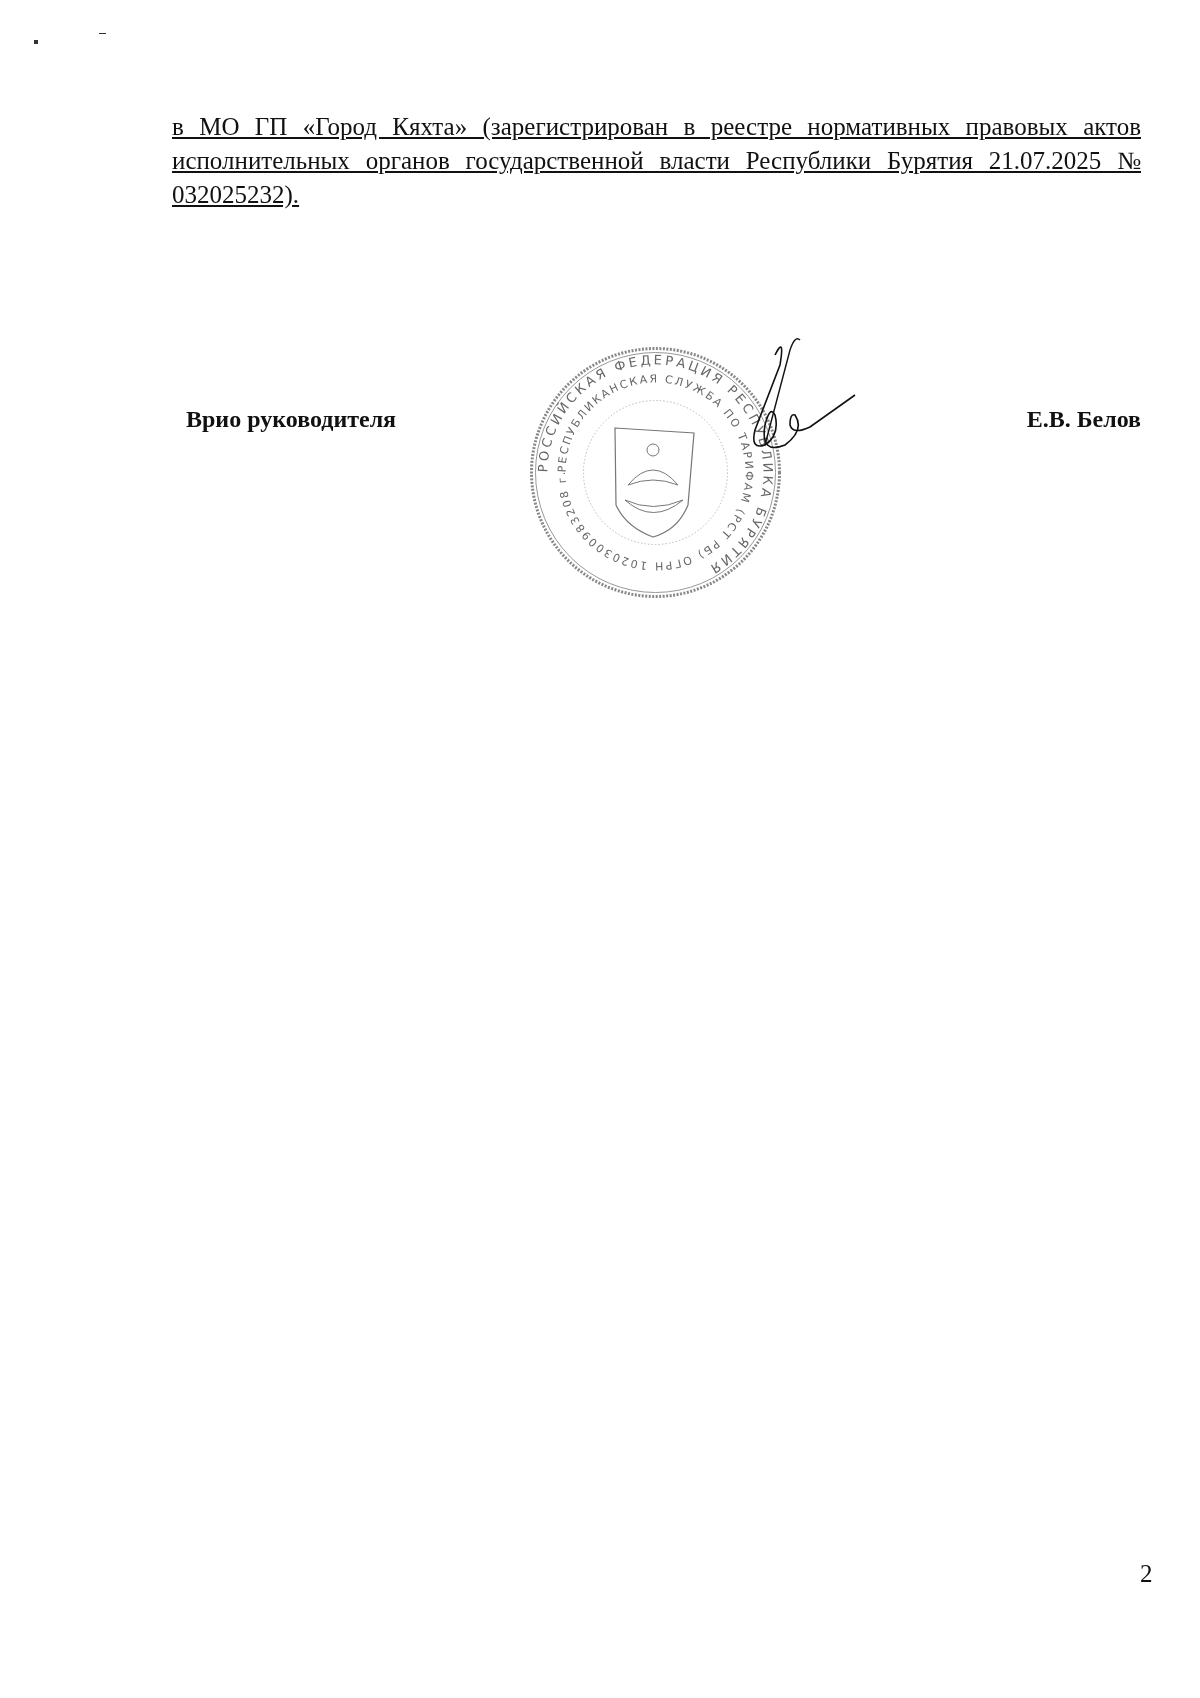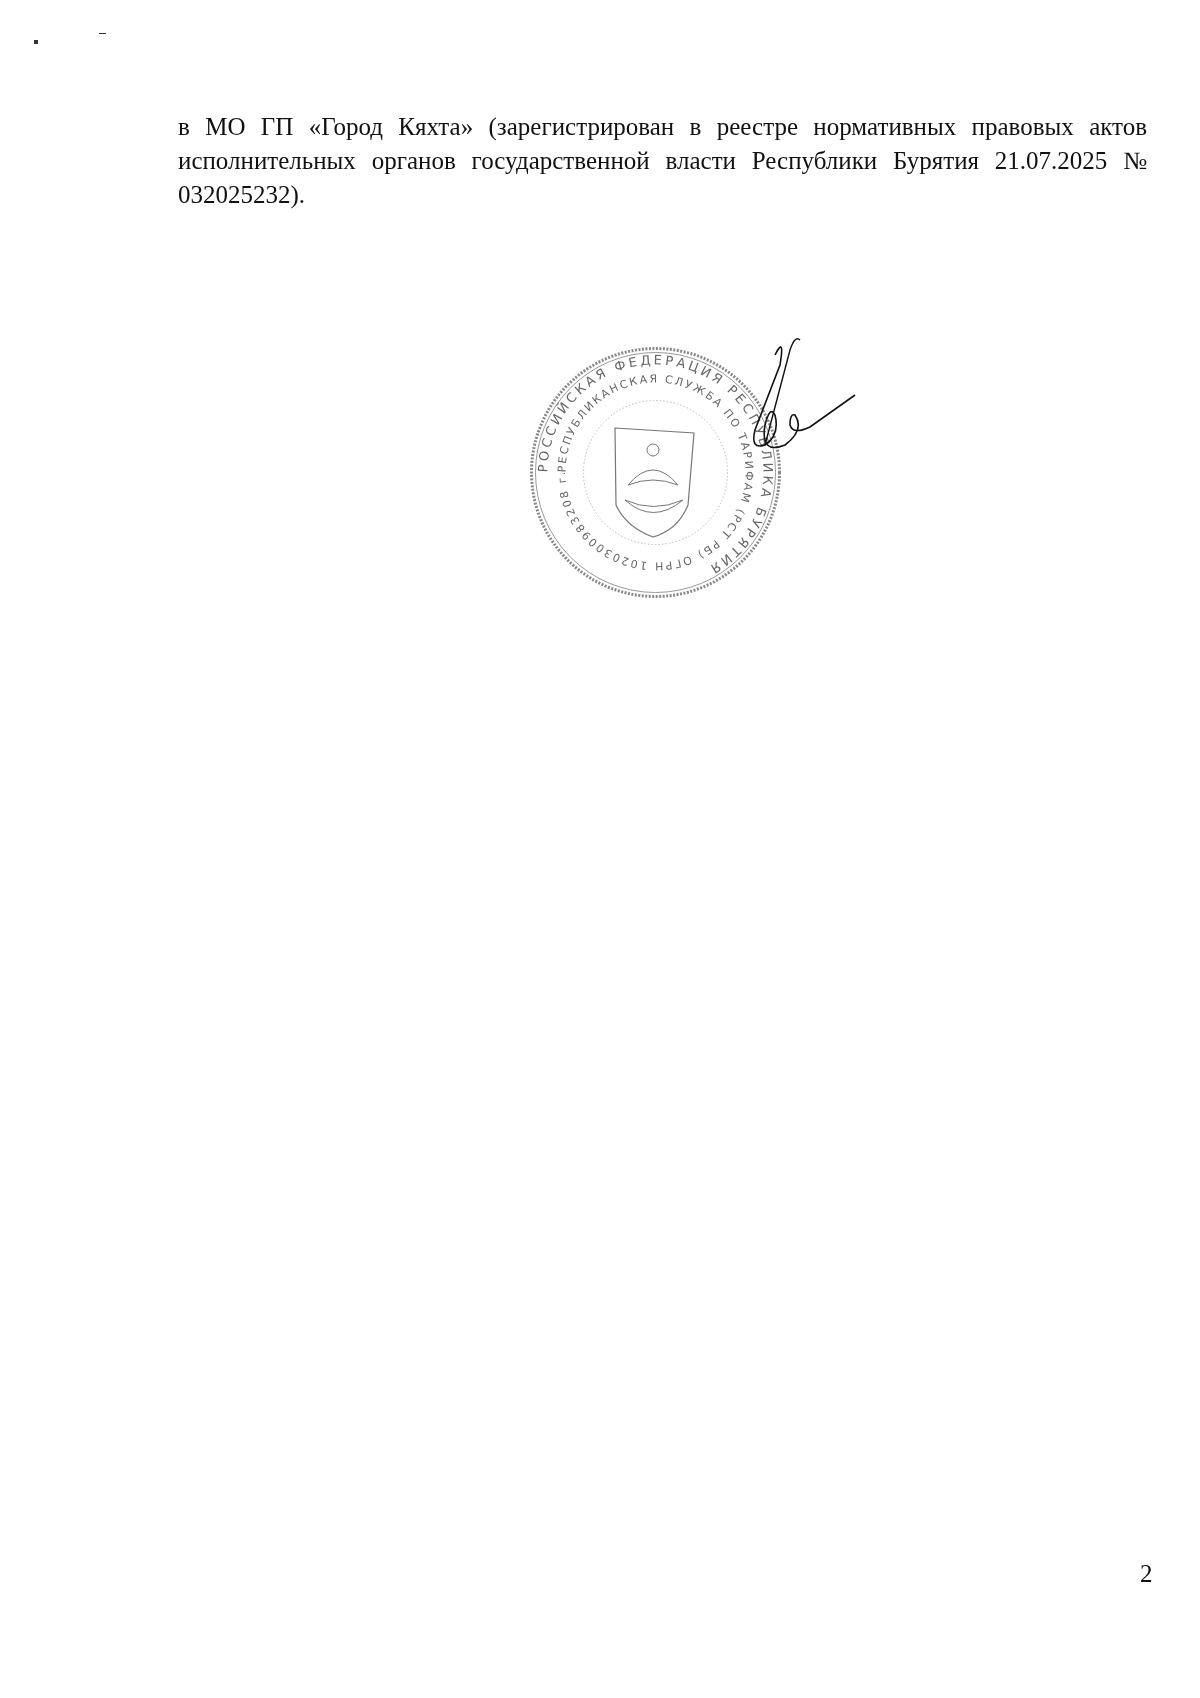--- a/index.html
+++ b/index.html
@@ -1,40 +1,44 @@
 <!DOCTYPE html>
 <html><head>
   <meta charset="utf-8">
   <style>
     html, body { margin: 0; padding: 0; background: #ffffff; }
     body { width: 1200px; height: 1698px; position: relative; overflow: hidden;
            font-family: "Liberation Serif", "DejaVu Serif", serif; color: #111; }
     .page { position: absolute; left: 0; top: 0; width: 1200px; height: 1698px; }
-    .body-text { position: absolute; left: 178px; width: 969px; font-size: 25px; line-height: 34px;
-                 text-align: justify; text-align-last: left; }
+    .body-text { position: absolute; left: 172px; width: 969px; font-size: 25px; line-height: 34px;
+                 text-align: justify; text-align-last: left; text-decoration: underline; }
     .p1 { top: 110px; }
     .p2 { top: 240px; text-indent: 70px; }
     .sig-row { position: absolute; top: 406px; left: 186px; width: 969px; height: 34px; }
     .sig-title { position: absolute; left: 0; top: 0; font-weight: bold; font-size: 24px; }
     .sig-name { position: absolute; right: 14px; top: 0; font-weight: bold; font-size: 24px; }
     .stamp { position: absolute; left: 528px; top: 345px; width: 255px; height: 255px; }
     .signature { position: absolute; left: 745px; top: 335px; width: 120px; height: 145px; }
     .page-num { position: absolute; left: 1140px; top: 1560px; font-size: 25px; }
     .speck { position: absolute; background: #333; }
   </style>
 </head>
 <body>
 
 <div class="page">
 
   <div class="speck" style="left:34px;top:40px;width:4px;height:4px;"></div>
   <div class="speck" style="left:99px;top:33px;width:7px;height:1px;"></div>
 
   <p class="body-text p1" style="margin:0">в МО ГП «Город Кяхта» (зарегистрирован в реестре нормативных правовых актов исполнительных органов государственной власти Республики Бурятия 21.07.2025 № 032025232).</p>
 
+  <div class="sig-row">
+    <span class="sig-title">Врио руководителя</span>
+    <span class="sig-name">Е.В. Белов</span>
+  </div>
 
   <svg class="stamp" viewBox="0 0 255 255">
     <defs>
       <path id="outerArc" d="M 127.5,127.5 m -108,0 a 108,108 0 1,1 216,0 a 108,108 0 1,1 -216,0"></path>
       <path id="innerArc" d="M 127.5,127.5 m -90,0 a 90,90 0 1,1 180,0 a 90,90 0 1,1 -180,0"></path>
     </defs>
     <circle cx="127.5" cy="127.5" r="124" fill="none" stroke="#888" stroke-width="3" stroke-dasharray="2 1.5"></circle>
     <circle cx="127.5" cy="127.5" r="120" fill="none" stroke="#999" stroke-width="1"></circle>
     <circle cx="127.5" cy="127.5" r="72" fill="none" stroke="#aaa" stroke-width="0.8" stroke-dasharray="1.5 2"></circle>
     <text font-family="DejaVu Sans, sans-serif" font-size="13" fill="#666" letter-spacing="3">

